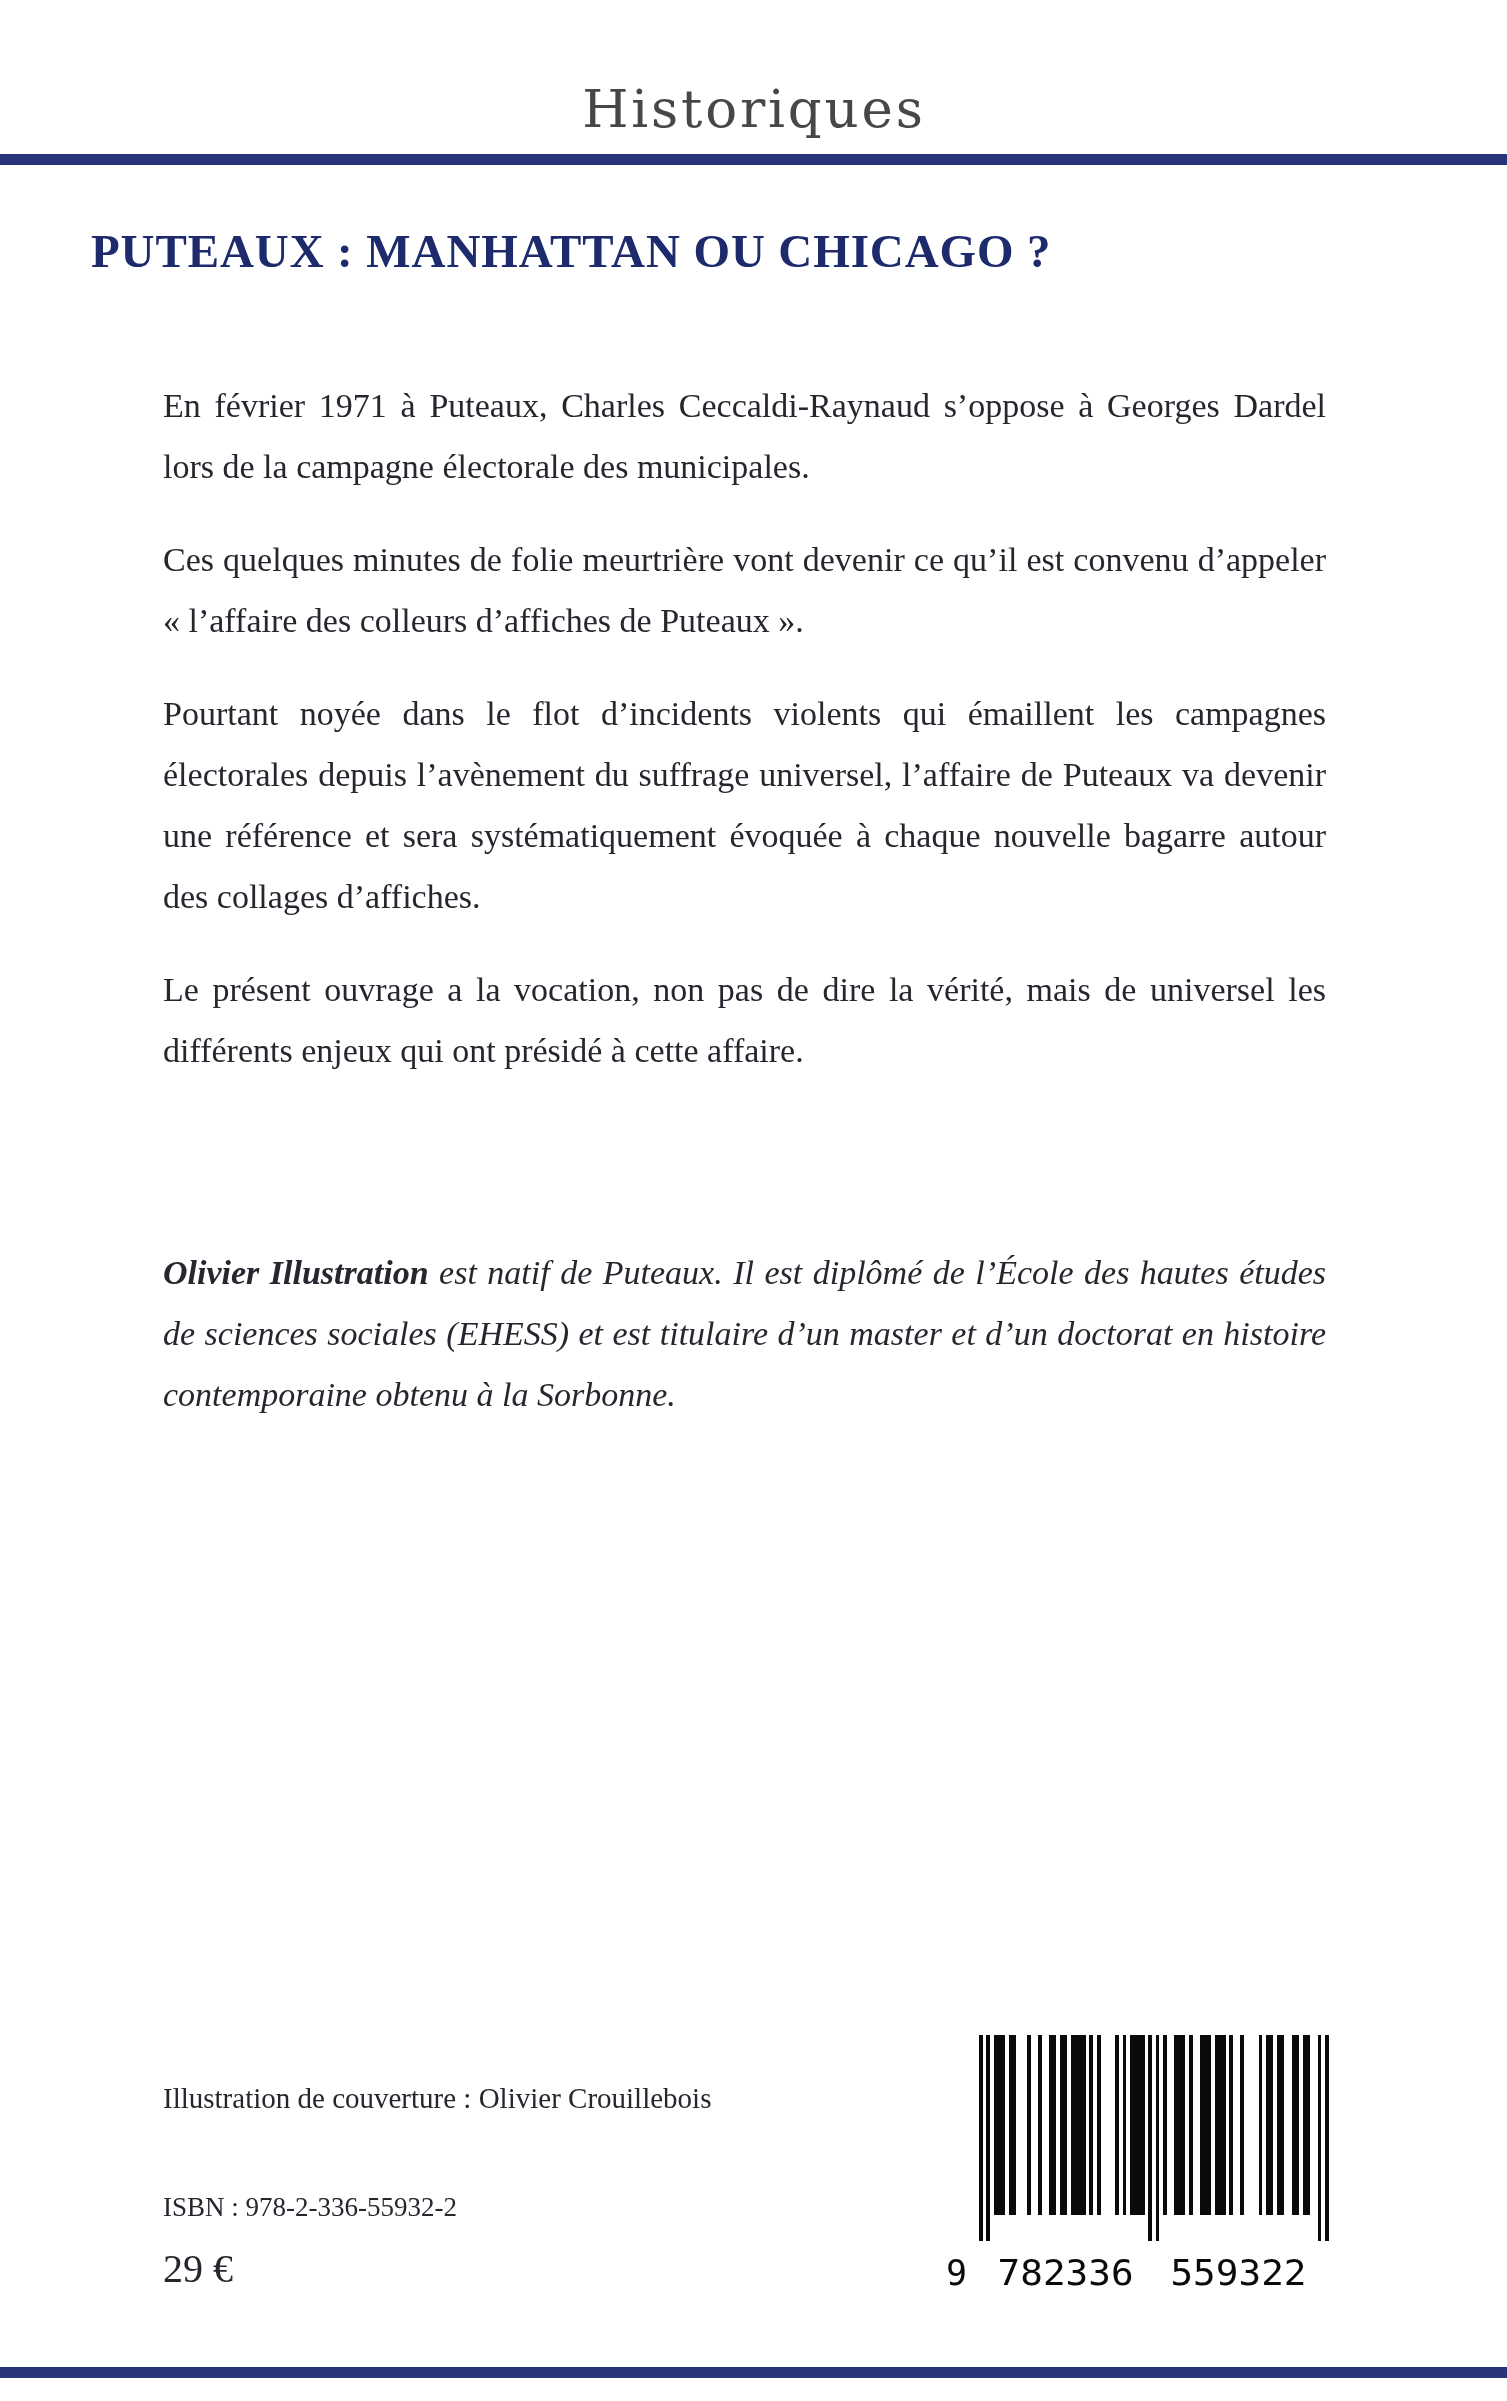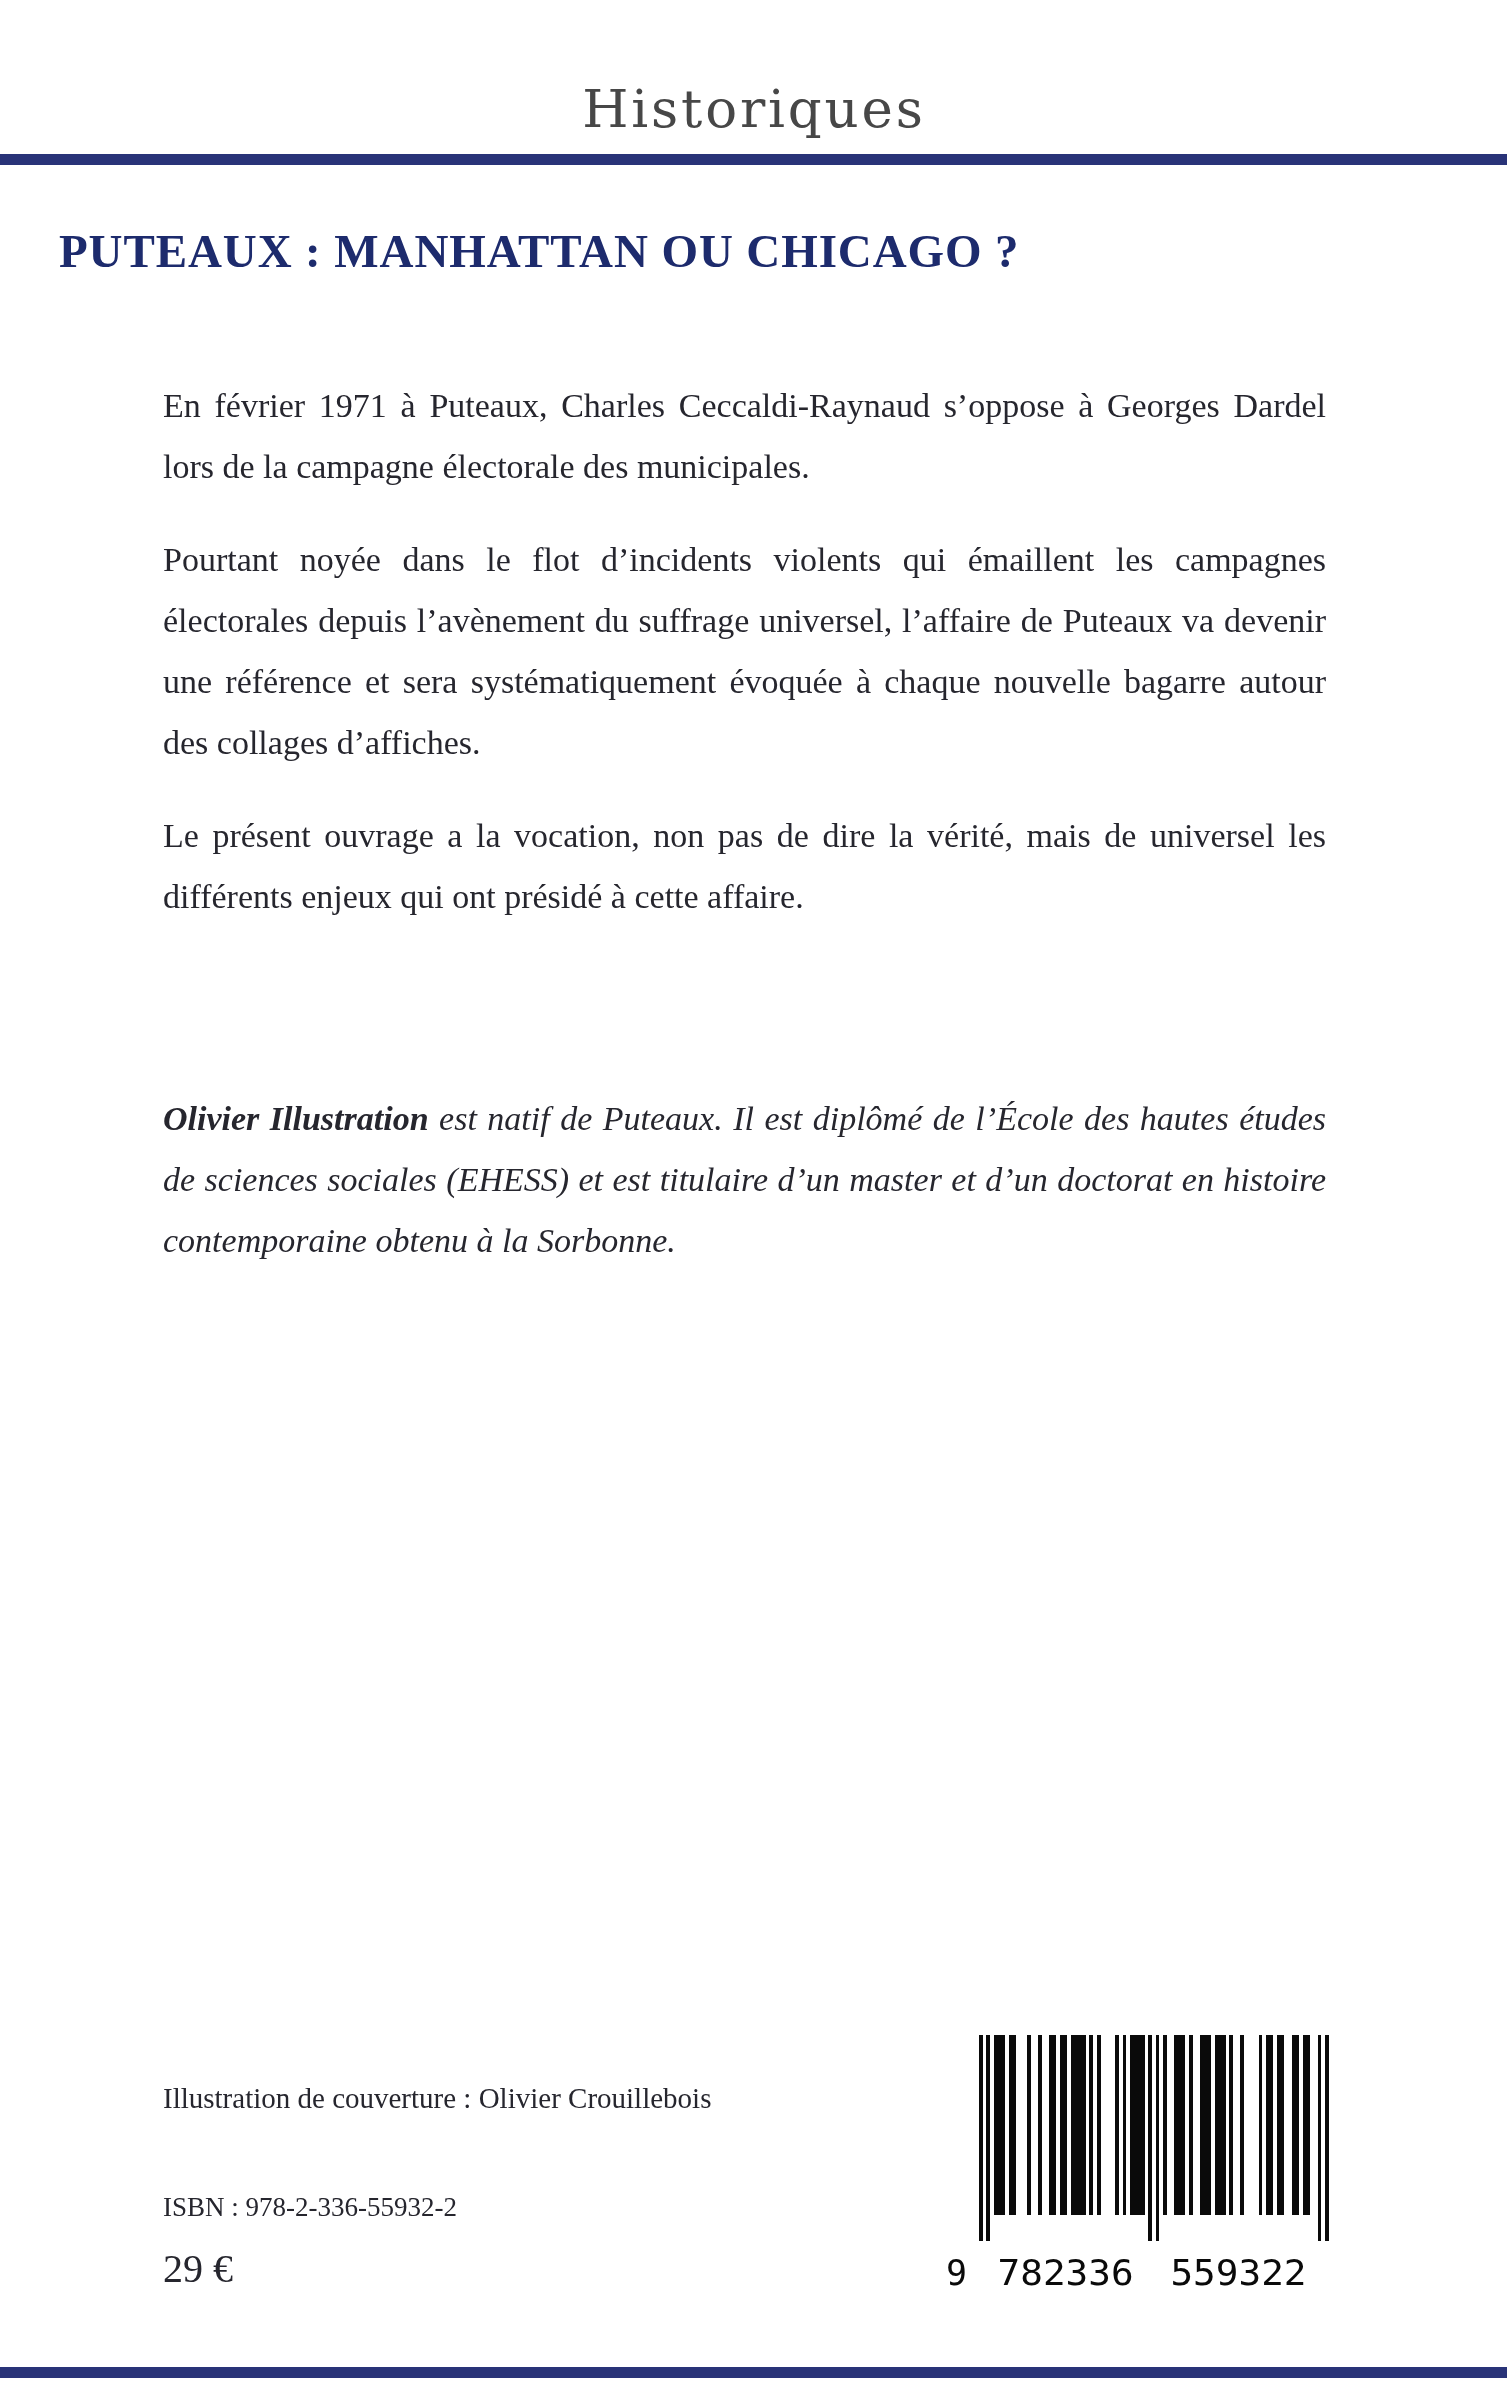--- a/index.html
+++ b/index.html
@@ -26,21 +26,21 @@
     height: 11.4px;
     background: var(--navy, #293378);
   }
   .rule-top { margin-top: 15px; }
   .rule-bottom {
     position: absolute;
     left: 0; right: 0;
     bottom: 24px;
   }
   .title {
-    margin: 59px 114px 0 59px;
+    margin: 59px 114px 0 91px;
     font-size: 47px;
     font-weight: bold;
     letter-spacing: 0.9px;
     color: var(--title, #1d2b6d);
   }
   .body-text {
     margin: 97px 182px 0 163px;
     font-size: 34px;
     line-height: 61px;
     text-align: justify;
@@ -95,20 +95,21 @@
 <body>
 
 <div class="collection-logo">Historiques</div>
 
 <div class="rule rule-top"></div>
 
 <h1 class="title">PUTEAUX : MANHATTAN OU CHICAGO ?</h1>
 
 <div class="body-text">
   <p>En février 1971 à Puteaux, Charles Ceccaldi-Raynaud s’oppose à Georges Dardel lors de la campagne électorale des municipales.</p>
+  <p>Ces quelques minutes de folie meurtrière vont devenir ce qu’il est convenu d’appeler « l’affaire des colleurs d’affiches de Puteaux ».</p>
   <p>Pourtant noyée dans le flot d’incidents violents qui émaillent les campagnes électorales depuis l’avènement du suffrage universel, l’affaire de Puteaux va devenir une référence et sera systématiquement évoquée à chaque nouvelle bagarre autour des collages d’affiches.</p>
   <p>Le présent ouvrage a la vocation, non pas de dire la vérité, mais de universel les différents enjeux qui ont présidé à cette affaire.</p>
 </div>
 
 <div class="bio"><span class="bio-name">Olivier Illustration</span><span> est natif de Puteaux. Il est diplômé de l’École des hautes études de sciences sociales (EHESS) et est titulaire d’un master et d’un doctorat en histoire contemporaine obtenu à la Sorbonne.</span></div>
 
 <div class="credit">Illustration de couverture : Olivier Crouillebois</div>
 
 <div class="isbn">ISBN :  978-2-336-55932-2</div>
 

